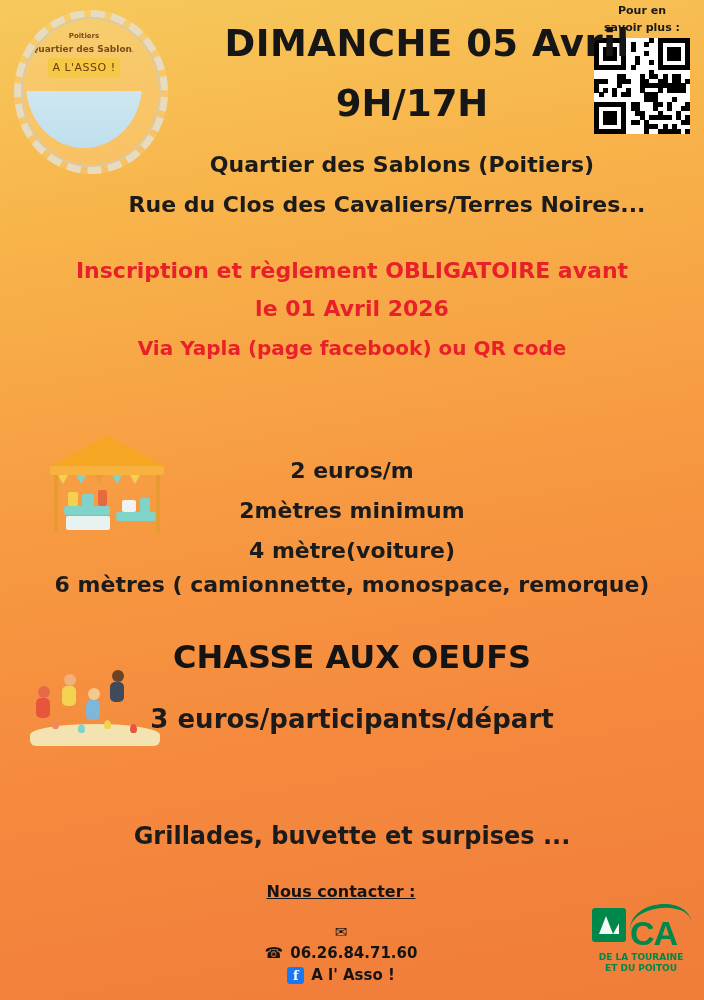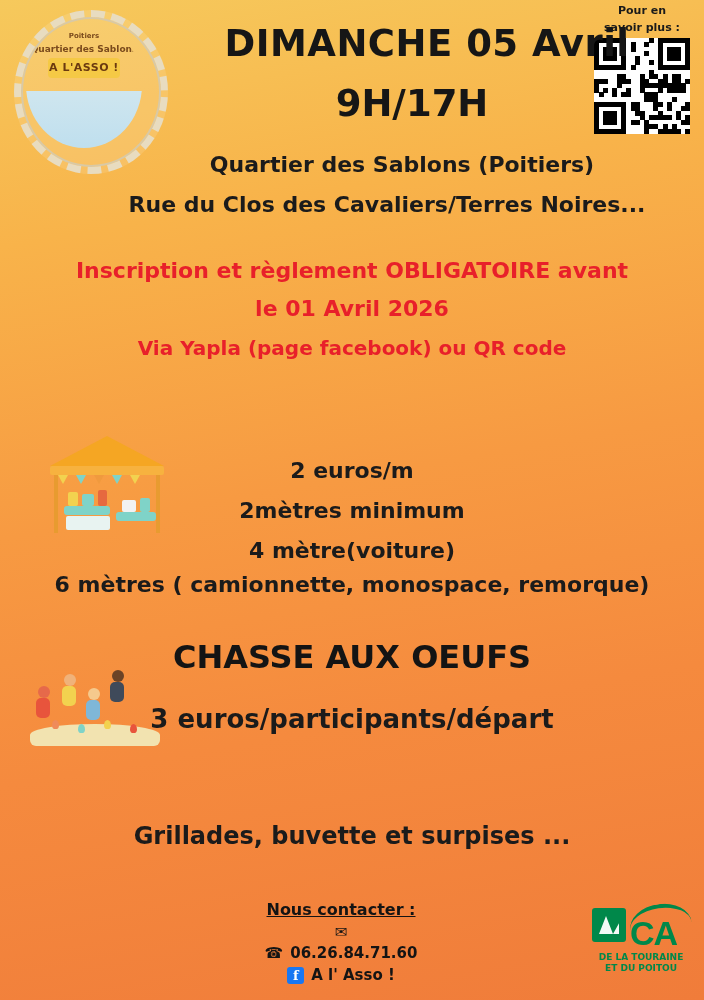--- a/index.html
+++ b/index.html
@@ -66,21 +66,21 @@
     font-weight: bold;
   }
   .logo-badge {
     position: absolute;
     left: 22px; top: 36px;
     width: 72px; height: 20px;
     background: #f5c945;
     border-radius: 4px;
     color: #6b3a10;
     font-size: 11px;
-    font-weight: bold;
+    font-weight: normal;
     text-align: center;
     line-height: 20px;
     letter-spacing: 0.5px;
   }
   .house {
     position: absolute;
     bottom: 8px;
     width: 0; height: 0;
   }
 
@@ -277,21 +277,21 @@
 
   .contact {
     position: absolute;
     left: 216px; bottom: 12px;
     width: 250px;
     text-align: center;
     color: #141414;
   }
   .contact-title {
     font-size: 16px; font-weight: bold; text-decoration: underline;
-    margin-bottom: 6px;
+    margin-bottom: 24px;
   }
   .contact-row {
     display: flex; align-items: center; justify-content: center;
     gap: 7px; font-size: 15px; font-weight: bold; margin-bottom: 4px;
   }
   .ic { display: inline-block; font-size: 15px; line-height: 1; }
   .fb-ic {
     display: inline-block; width: 17px; height: 17px;
     background: #1877f2; color: #fff; border-radius: 3px;
     font-weight: bold; font-size: 13px; line-height: 17px;

